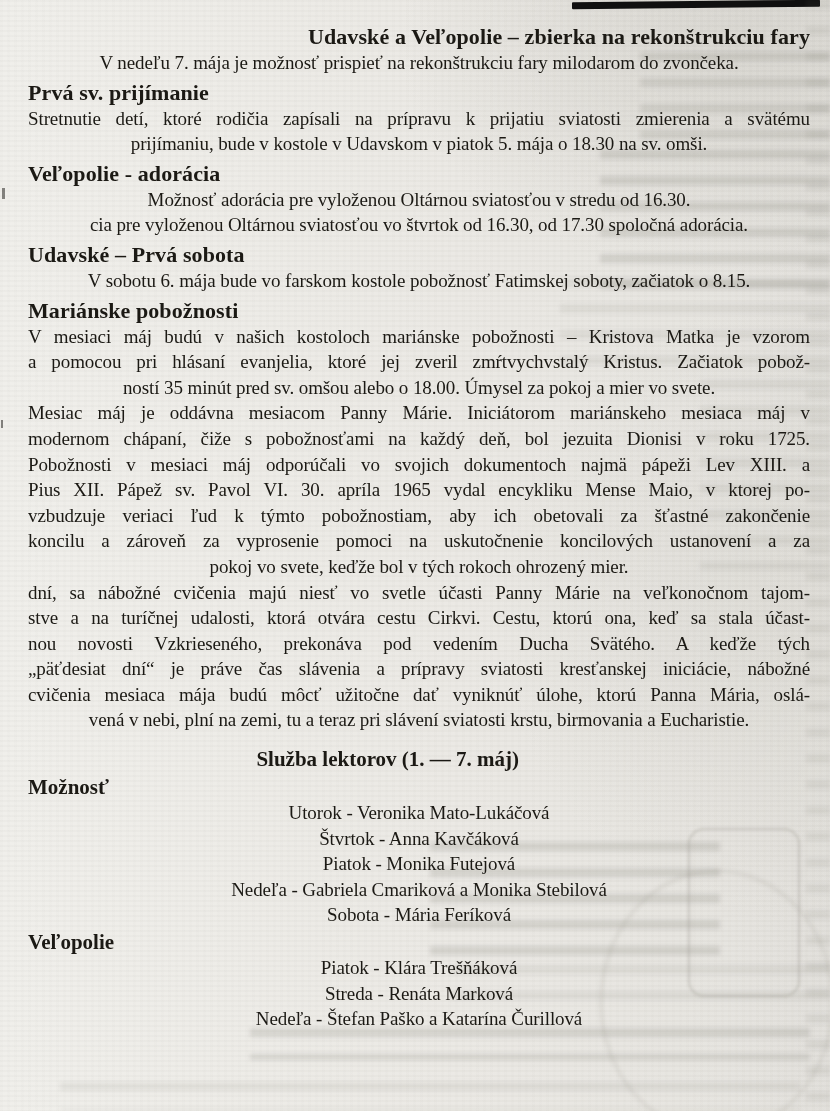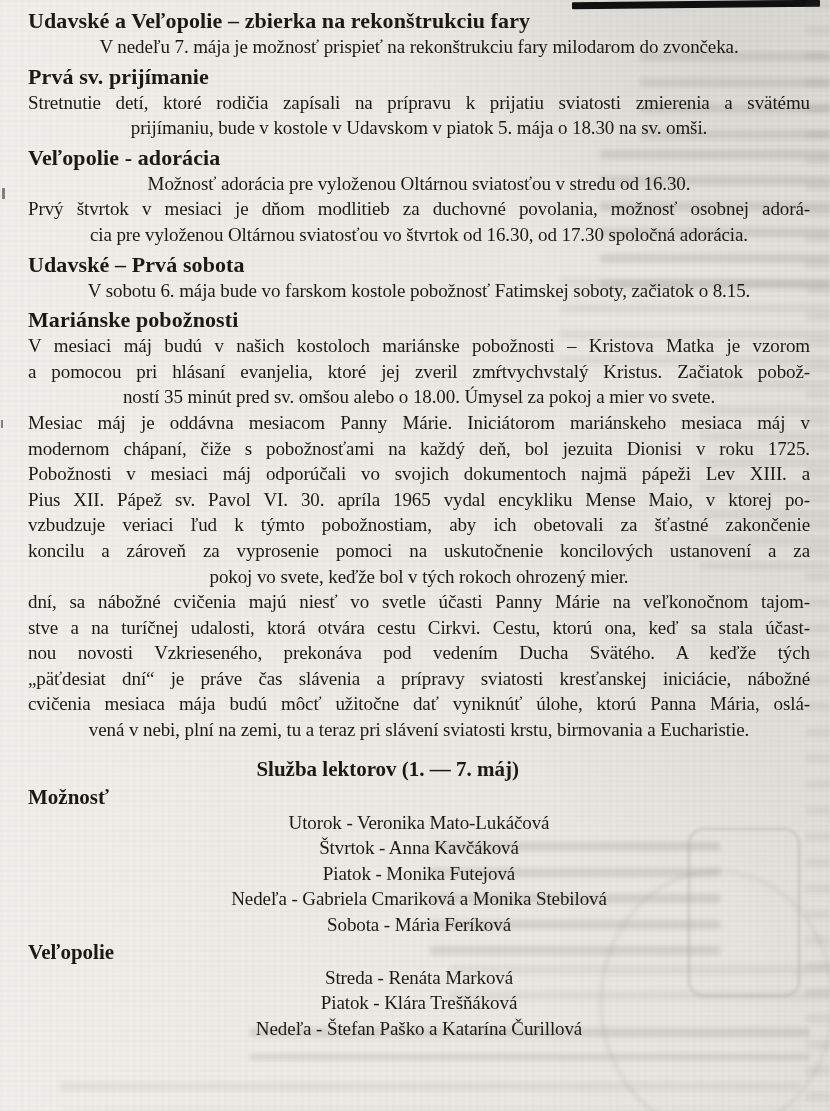--- a/index.html
+++ b/index.html
@@ -86,31 +86,30 @@
   <div class="ghost light" style="left:450px;top:965px;width:380px;height:45px;"></div>
   <div class="ghost" style="left:250px;top:1028px;width:560px;height:32px;"></div>
   <div class="ghost light" style="left:60px;top:1082px;width:740px;height:28px;"></div>
   <div class="ghost light" style="left:806px;top:0px;width:24px;height:1111px;"></div>
 
   <div class="ghost-frame" style="left:688px;top:828px;width:108px;height:165px;"></div>
   <div class="ghost-arc" style="left:600px;top:870px;width:230px;height:260px;"></div>
 
   <div class="content">
 
-    <div class="hd" style="margin-top:0;">Udavské a Veľopolie – zbierka na rekonštrukciu fary</div>
+    <div class="hd" style="margin-top:16px;text-align:right;">Udavské a Veľopolie – zbierka na rekonštrukciu fary</div>
     <div class="ln">V nedeľu 7. mája je možnosť prispieť na rekonštrukciu fary milodarom do zvončeka.</div>
 
     <div class="hd">Prvá sv. prijímanie</div>
     <div class="ln j">Stretnutie detí, ktoré rodičia zapísali na prípravu k prijatiu sviatosti zmierenia a svätému</div>
     <div class="ln">prijímaniu, bude v kostole v Udavskom v piatok 5. mája o 18.30 na sv. omši.</div>
 
     <div class="hd">Veľopolie - adorácia</div>
     <div class="ln">Možnosť adorácia pre vyloženou Oltárnou sviatosťou v stredu od 16.30.</div>
 
-    <div class="ln j">Prvý štvrtok v mesiaci je dňom modlitieb za duchovné povolania, možnosť osobnej adorá-</div>
     <div class="ln">cia pre vyloženou Oltárnou sviatosťou vo štvrtok od 16.30, od 17.30 spoločná adorácia.</div>
 
     <div class="hd">Udavské – Prvá sobota</div>
     <div class="ln">V sobotu 6. mája bude vo farskom kostole pobožnosť Fatimskej soboty, začiatok  o 8.15.</div>
 
     <div class="hd">Mariánske pobožnosti</div>
     <div class="ln j">V mesiaci máj budú v našich kostoloch mariánske pobožnosti – Kristova Matka je vzorom</div>
     <div class="ln j">a pomocou pri hlásaní evanjelia, ktoré jej zveril zmŕtvychvstalý Kristus. Začiatok pobož-</div>
     <div class="ln">ností 35 minút pred sv. omšou alebo o 18.00. Úmysel za pokoj a mier vo svete.</div>
 
@@ -132,17 +131,17 @@
     <div class="lect-hd">Služba lektorov (1. — 7. máj)</div>
 
     <div class="sub-hd">Možnosť</div>
     <div class="ln">Utorok - Veronika Mato-Lukáčová</div>
     <div class="ln">Štvrtok - Anna Kavčáková</div>
     <div class="ln">Piatok - Monika Futejová</div>
     <div class="ln">Nedeľa - Gabriela Cmariková a Monika Stebilová</div>
     <div class="ln">Sobota - Mária Feríková</div>
 
     <div class="sub-hd">Veľopolie</div>
+    <div class="ln">Piatok - Klára Trešňáková</div>
     <div class="ln">Streda - Renáta Marková</div>
-    <div class="ln">Piatok - Klára Trešňáková</div>
     <div class="ln">Nedeľa - Štefan Paško a Katarína Čurillová</div>
   </div>
 </div>
 
 </body></html>

